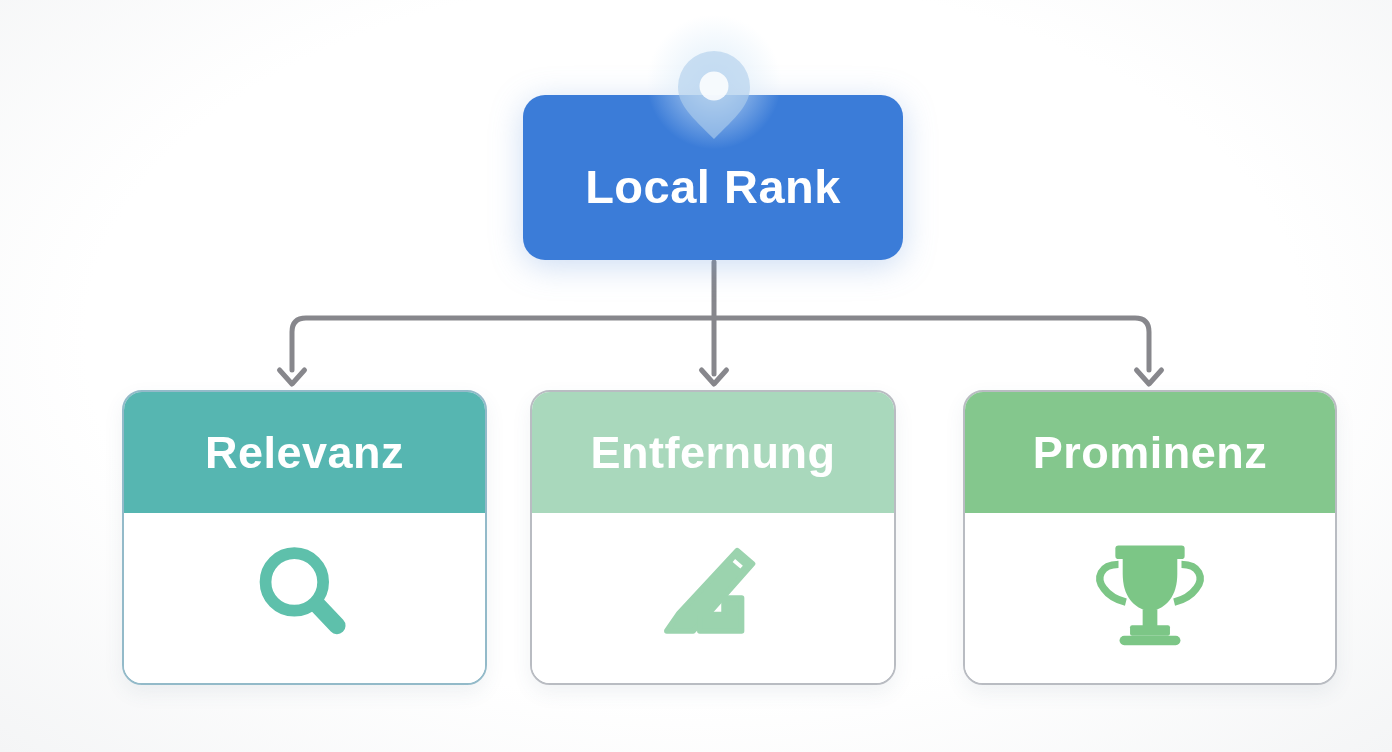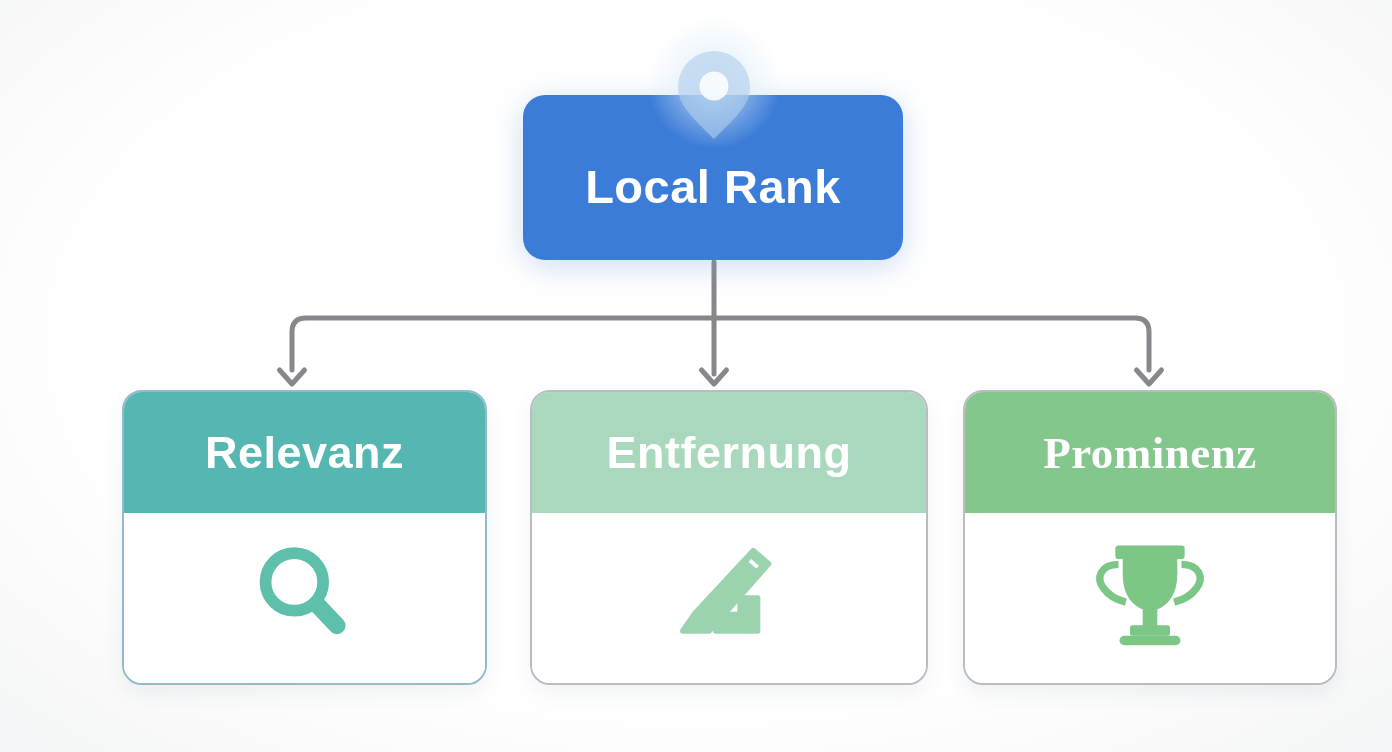--- a/index.html
+++ b/index.html
@@ -34,22 +34,22 @@
   .pin-svg { position: absolute; left: 644px; top: 22px; z-index: 4; }
 
   
   .card {
     position: absolute; top: 390px; height: 295px; z-index: 2;
     background: #ffffff; border-radius: 20px; overflow: hidden;
     box-shadow: 0 8px 20px rgba(70, 90, 110, 0.08);
     box-sizing: border-box;
   }
   .card-relevanz  { left: 122px;  width: 365px; border: 2px solid #93bac9; }
-  .card-entfernung{ left: 530px;  width: 398px; border: 2px solid #b9bcc2; }
-  .card-prominenz { left: 963px;  width: 374px; border: 2px solid #b9bcc2; font-family: Liberation Serif, serif; }
+  .card-entfernung{ left: 530px;  width: 366px; border: 2px solid #b9bcc2; }
+  .card-prominenz { left: 963px;  width: 374px; border: 2px solid #b9bcc2; }
 
   .card-header {
     height: 121px; display: flex; align-items: center; justify-content: center;
   }
   .card-relevanz   .card-header { background: #56b6b1; }
   .card-entfernung .card-header { background: #a9d8bc; }
   .card-prominenz  .card-header { background: #84c78d; }
 
   .card-label {
     color: #ffffff; font-size: 45px; font-weight: bold; letter-spacing: 0.5px;

